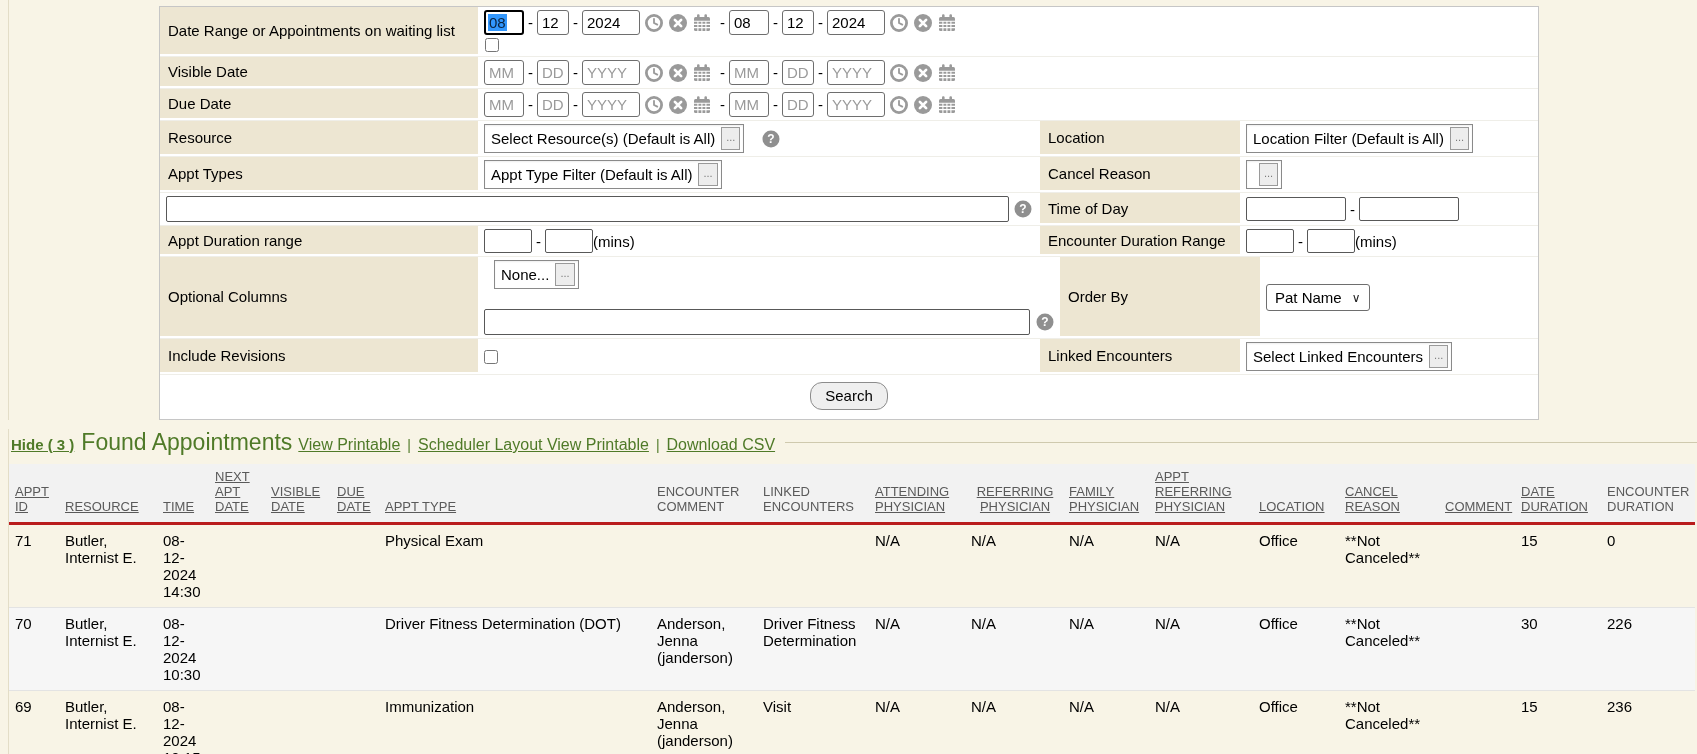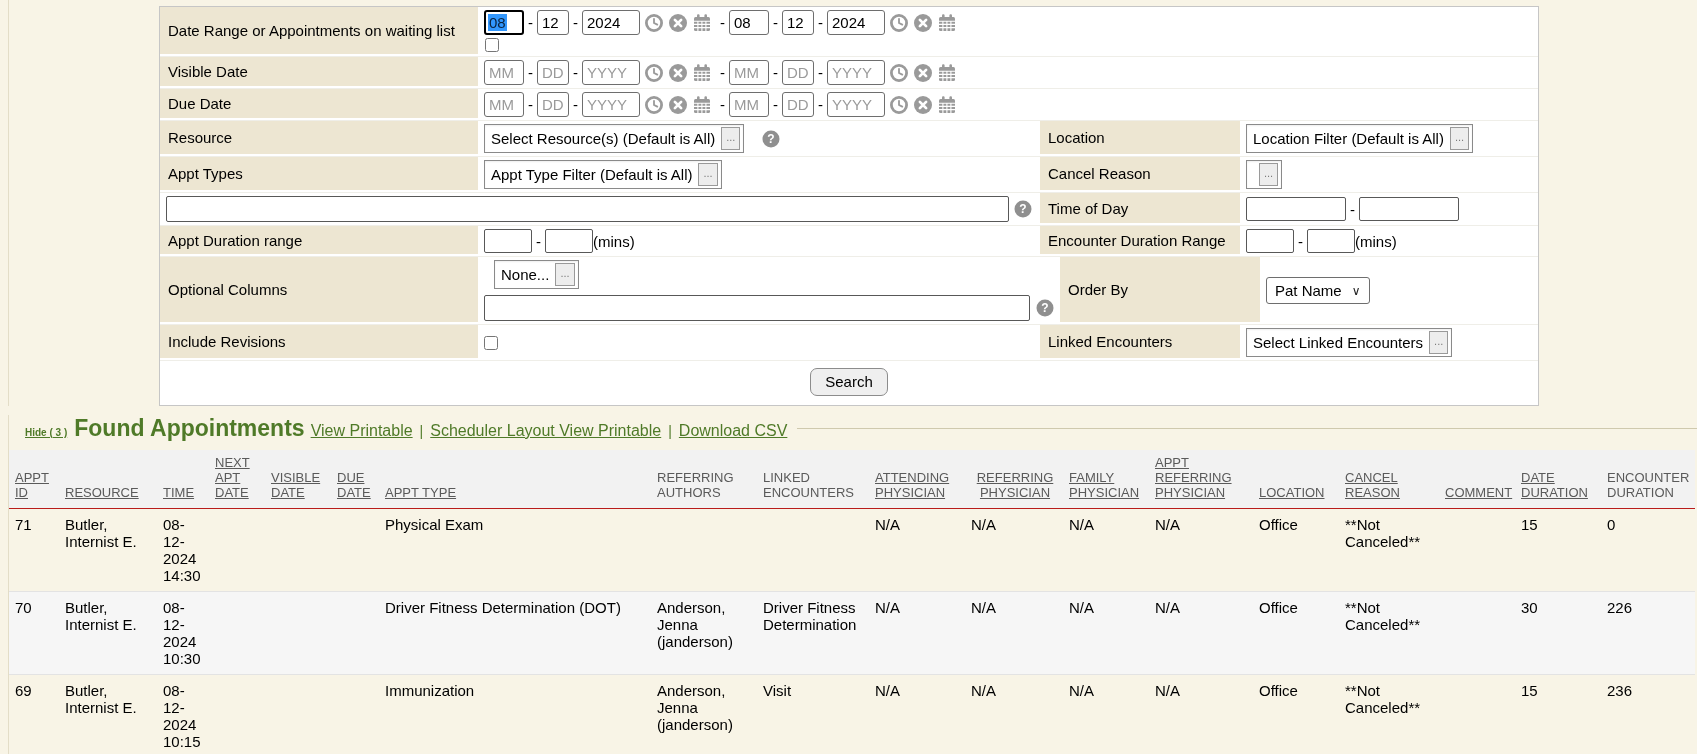--- a/index.html
+++ b/index.html
@@ -67,37 +67,37 @@
 
   .order-select {
     display:inline-flex; align-items:center; border:1px solid #6E6E6E; border-radius:3px;
     background:#fff; height:27px; padding:0 8px;
   }
   .order-select .caret { margin-left:10px; font-size:12px; color:#222; }
 
   .search-row { display:flex; justify-content:center; padding:7px 0 9px; background:#fff; }
   .search-btn {
     font:15px "Liberation Sans", sans-serif; background:#EFEFEF; border:1px solid #8C8C8C;
-    border-radius:7px; padding:4px 14px 5px; color:#000;
+    border-radius:12px; padding:4px 14px 5px; color:#000;
   }
 
   
   .results-section { margin-left:8px; border-left:1px solid #E3DDC7; margin-top:9px; }
   .legend { display:flex; align-items:baseline; padding-left:2px; }
   .green { color:#4F7A28; }
-  .hide-link { font-weight:bold; font-size:10px; text-decoration:underline;margin-left:14px; }
-  .fa-title { font-weight:bold; font-size:23px; margin:0 6px 0 7px; }
+  .hide-link { font-weight:bold; font-size:15px; text-decoration:underline; }
+  .fa-title { font-weight:normal; font-size:23px; margin:0 6px 0 7px; }
   .plink { font-size:16px; text-decoration:underline; }
   .lsep { font-size:14px; margin:0 7px; }
   .legend-line { flex:1; border-top:1px solid #CFC9AE; align-self:center; margin-left:10px; }
 
   table { border-collapse:collapse; table-layout:fixed; width:1686px; margin-top:8px; }
   thead th {
     background:#F2F2F2; vertical-align:bottom; text-align:left; font-weight:normal;
-    font-size:13px; color:#5A5A5A; padding:5px 4px 8px 6px; border-bottom:1px solid #b91c1c;
+    font-size:13px; color:#5A5A5A; padding:5px 4px 8px 6px; border-bottom:3px solid #b91c1c;
   }
   .th-link { text-decoration:underline; }
   tbody td {
     vertical-align:top; padding:7px 6px 7px 6px; font-size:15px;
     border-bottom:1px solid #E3E3E3; overflow-wrap:break-word; word-wrap:break-word;
   }
   tbody tr:nth-child(even) { background:#F6F6F6; }
 </style>
 </head>
 <body>
@@ -373,21 +373,21 @@
         <input class="text-input small-input" style="">
         <span class="dash">-</span>
         <input class="text-input small-input" style="">
         <span>(mins)</span>
       </div>
     </div>
 
     <div class="frow">
       <div class="flabel">Optional Columns</div>
       <div class="ffield main col">
-        <div class="hline" style="margin-bottom:6px;padding-left:10px;">
+        <div class="hline" style="margin-bottom:20px;padding-left:10px;">
           <span class="pickwell">
             <span>None...</span>
             <span class="more-btn">...</span>
           </span>
         </div>
         <div class="hline" style="width:100%;">
           <input class="text-input opt-input" style="">
           <span class="help">
   <svg width="18" height="18" viewBox="0 0 18 18">
                 <circle cx="9" cy="9" r="8.5" fill="#8F8F8F"></circle>
@@ -441,21 +441,21 @@
   <table id="found-table">
     <thead>
         <tr id="thead-row">
           <th style="width: 50px;"><span class="th-link">APPT ID</span></th>
           <th style="width: 98px;"><span class="th-link">RESOURCE</span></th>
           <th style="width: 52px;"><span class="th-link">TIME</span></th>
           <th style="width: 56px;"><span class="th-link">NEXT APT DATE</span></th>
           <th style="width: 66px;"><span class="th-link">VISIBLE DATE</span></th>
           <th style="width: 48px;"><span class="th-link">DUE DATE</span></th>
           <th style="width: 272px;"><span class="th-link">APPT TYPE</span></th>
-          <th style="width: 106px;"><span class="th-plain">REFERRING AUTHORS</span></th>
+          <th style="width: 106px;"><span class="th-plain">ENCOUNTER COMMENT</span></th>
           <th style="width: 112px;"><span class="th-plain">LINKED ENCOUNTERS</span></th>
           <th style="width: 96px;"><span class="th-link">ATTENDING PHYSICIAN</span></th>
           <th style="width: 98px; text-align: center;"><span class="th-link">REFERRING PHYSICIAN</span></th>
           <th style="width: 86px;"><span class="th-link">FAMILY PHYSICIAN</span></th>
           <th style="width: 104px;"><span class="th-link">APPT REFERRING PHYSICIAN</span></th>
           <th style="width: 86px;"><span class="th-link">LOCATION</span></th>
           <th style="width: 100px;"><span class="th-link">CANCEL REASON</span></th>
           <th style="width: 76px;"><span class="th-link">COMMENT</span></th>
           <th style="width: 86px;"><span class="th-link">DATE DURATION</span></th>
           <th style="width: 94px;"><span class="th-plain">ENCOUNTER DURATION</span></th>

